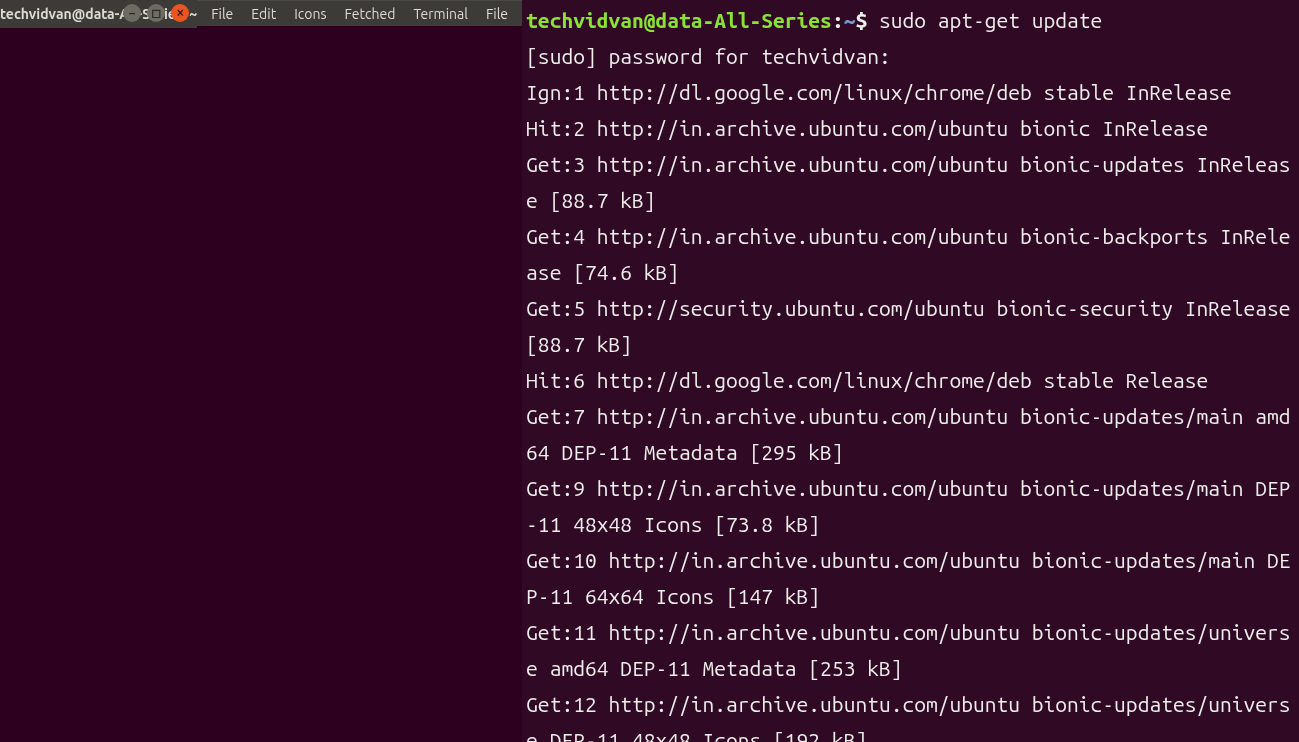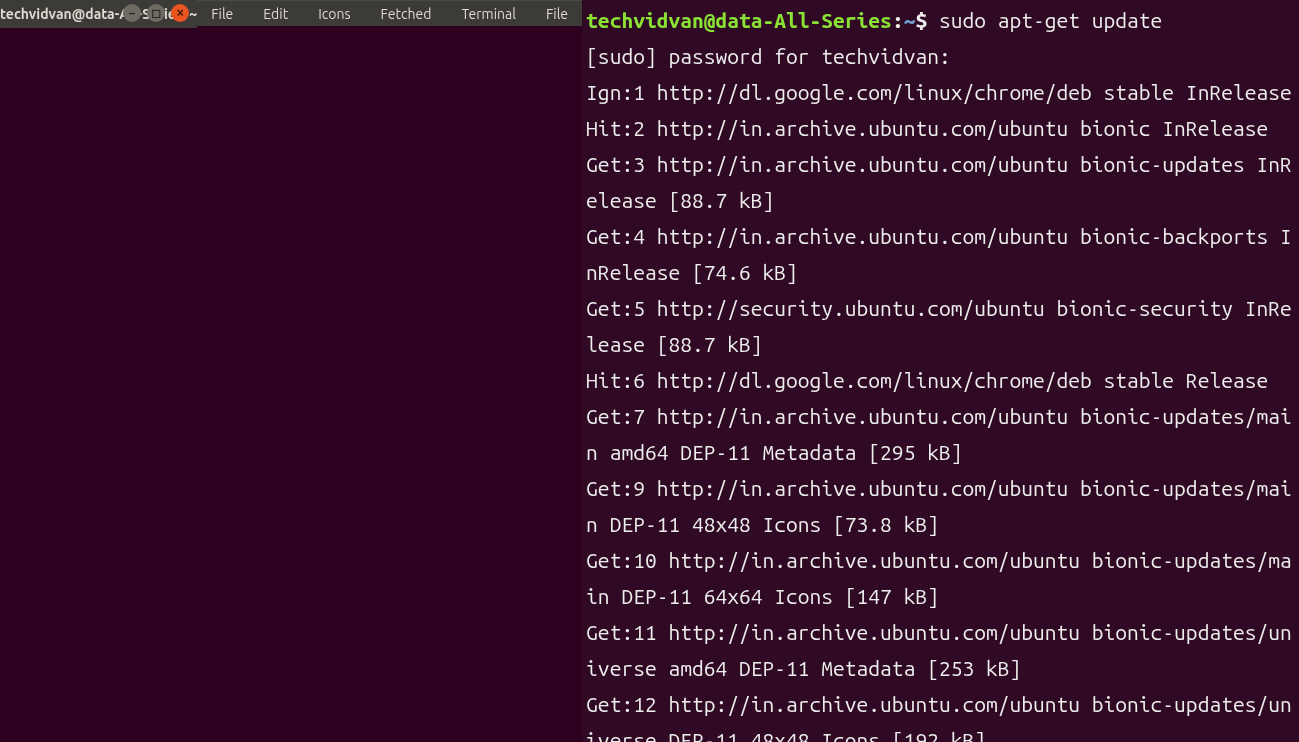--- a/index.html
+++ b/index.html
@@ -48,21 +48,21 @@
   }
   .ctrl-min { background: #6e6b63; color:#2b2a27;}
   .ctrl-max { background: #6e6b63; color:#2b2a27;}
   .ctrl-close { background: #e95420; color:#3a1a0b;}
   .menubar {
     height: 26px;
     background: #3c3b37;
     display: flex;
     align-items: center;
     padding: 0 6px;
-    gap: 14px;
+    gap: 2px;
     font-family: Ubuntu, sans-serif;
     font-size: 14px;
     color: #dfdbd2;
     border-top: 1px solid #4a4944;
   }
   .menu-item {
     padding: 2px 8px;
     cursor: pointer;
   }
   .terminal {

